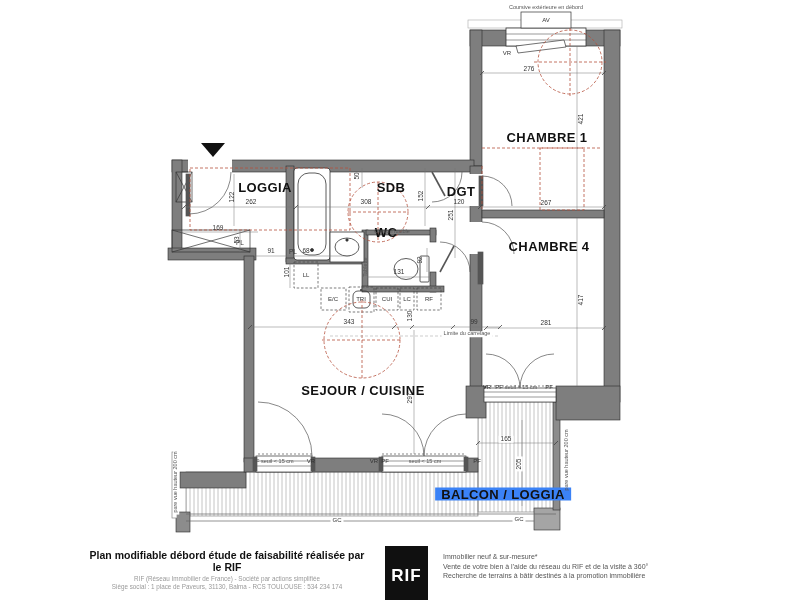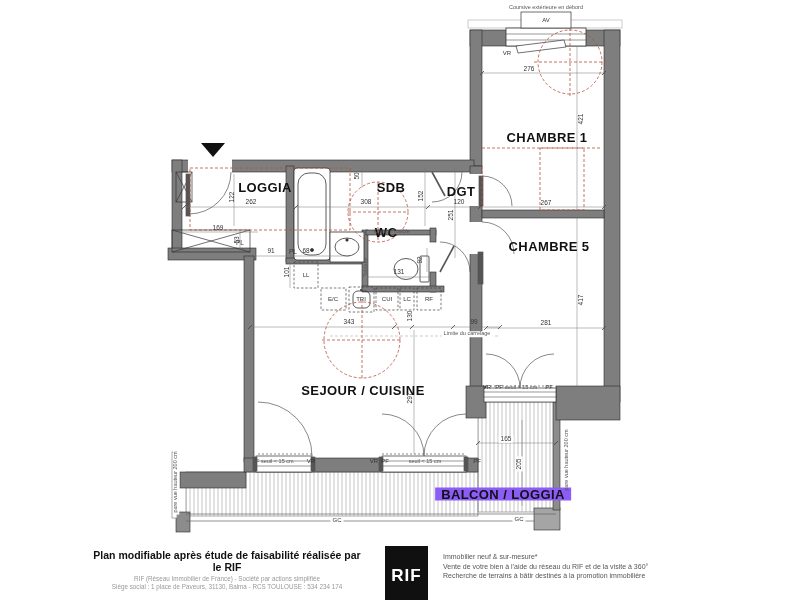--- a/index.html
+++ b/index.html
@@ -208,23 +208,23 @@
           <path d="M476 445 L480 441 M554 445 L558 441"></path>
         </g>
       </g>
     </svg>
     <div id="plan-labels">
         <div class="lbl room" style="left: 265px; top: 187px; transform: translate(-50%, -50%);">LOGGIA</div>
         <div class="lbl room" style="left: 391px; top: 187px; transform: translate(-50%, -50%);">SDB</div>
         <div class="lbl room" style="left: 461px; top: 191px; transform: translate(-50%, -50%);">DGT</div>
         <div class="lbl room" style="left: 386px; top: 232px; transform: translate(-50%, -50%);">WC</div>
         <div class="lbl room" style="left: 547px; top: 137px; transform: translate(-50%, -50%);">CHAMBRE 1</div>
-        <div class="lbl room" style="left: 549px; top: 246px; transform: translate(-50%, -50%);">CHAMBRE 5</div>
+        <div class="lbl room" style="left: 549px; top: 246px; transform: translate(-50%, -50%);">CHAMBRE 4</div>
         <div class="lbl room" style="left: 363px; top: 390px; transform: translate(-50%, -50%); text-align: right;">SEJOUR / CUISINE</div>
-        <div class="lbl room" style="left: 503px; top: 494px; transform: translate(-50%, -50%); background: #8b5cf6; padding: 0px 6px;">BALCON / LOGGIA</div>
+        <div class="lbl room" style="left: 503px; top: 494px; transform: translate(-50%, -50%); background: #3b82f6; padding: 0px 6px;">BALCON / LOGGIA</div>
         <div class="lbl dim" style="left: 251px; top: 202px; transform: translate(-50%, -50%);">262</div>
         <div class="lbl dim" style="left: 232px; top: 197px; transform: translate(-50%, -50%) rotate(-90deg);">122</div>
         <div class="lbl dim" style="left: 366px; top: 202px; transform: translate(-50%, -50%);">308</div>
         <div class="lbl dim" style="left: 421px; top: 196px; transform: translate(-50%, -50%) rotate(-90deg);">152</div>
         <div class="lbl dim" style="left: 459px; top: 202px; transform: translate(-50%, -50%);">120</div>
         <div class="lbl dim" style="left: 546px; top: 203px; transform: translate(-50%, -50%);">267</div>
         <div class="lbl dim" style="left: 529px; top: 69px; transform: translate(-50%, -50%);">276</div>
         <div class="lbl dim" style="left: 581px; top: 119px; transform: translate(-50%, -50%) rotate(-90deg);">421</div>
         <div class="lbl dim" style="left: 581px; top: 300px; transform: translate(-50%, -50%) rotate(-90deg);">417</div>
         <div class="lbl dim" style="left: 546px; top: 323px; transform: translate(-50%, -50%);">281</div>
@@ -269,21 +269,21 @@
         <div class="lbl note" style="left: 549px; top: 387px; transform: translate(-50%, -50%);">PF</div>
         <div class="lbl note" style="left: 337px; top: 520px; transform: translate(-50%, -50%); background: rgb(255, 255, 255); padding: 0px 2px;">GC</div>
         <div class="lbl note" style="left: 519px; top: 519px; transform: translate(-50%, -50%); background: rgb(255, 255, 255); padding: 0px 2px;">GC</div>
         <div class="lbl tiny" style="left: 176px; top: 482px; transform: translate(-50%, -50%) rotate(-90deg); background: rgb(255, 255, 255); padding: 0px 2px;">pare vue hauteur 200 cm</div>
         <div class="lbl tiny" style="left: 567px; top: 460px; transform: translate(-50%, -50%) rotate(-90deg);">pare vue hauteur 200 cm</div>
       </div>
   </div>
 
   <div class="footer">
     <div class="f-left">
-      <div class="f-bold">Plan modifiable après étude de faisabilité réalisée par le RIF</div>
+      <div class="f-bold">Plan modifiable débord étude de faisabilité réalisée par le RIF</div>
       <div class="f-small">RIF (Réseau Immobilier de France) - Société par actions simplifiée</div>
       <div class="f-small">Siège social : 1 place de Paveurs, 31130, Balma - RCS TOULOUSE : 534 234 174</div>
     </div>
     <div class="f-logo">RIF</div>
     <div class="f-right">
       <div>Immobilier neuf &amp; sur-mesure*</div>
       <div>Vente de votre bien à l'aide du réseau du RIF et de la visite à 360°</div>
       <div>Recherche de terrains à bâtir destinés à la promotion immobilière</div>
     </div>
   </div>

